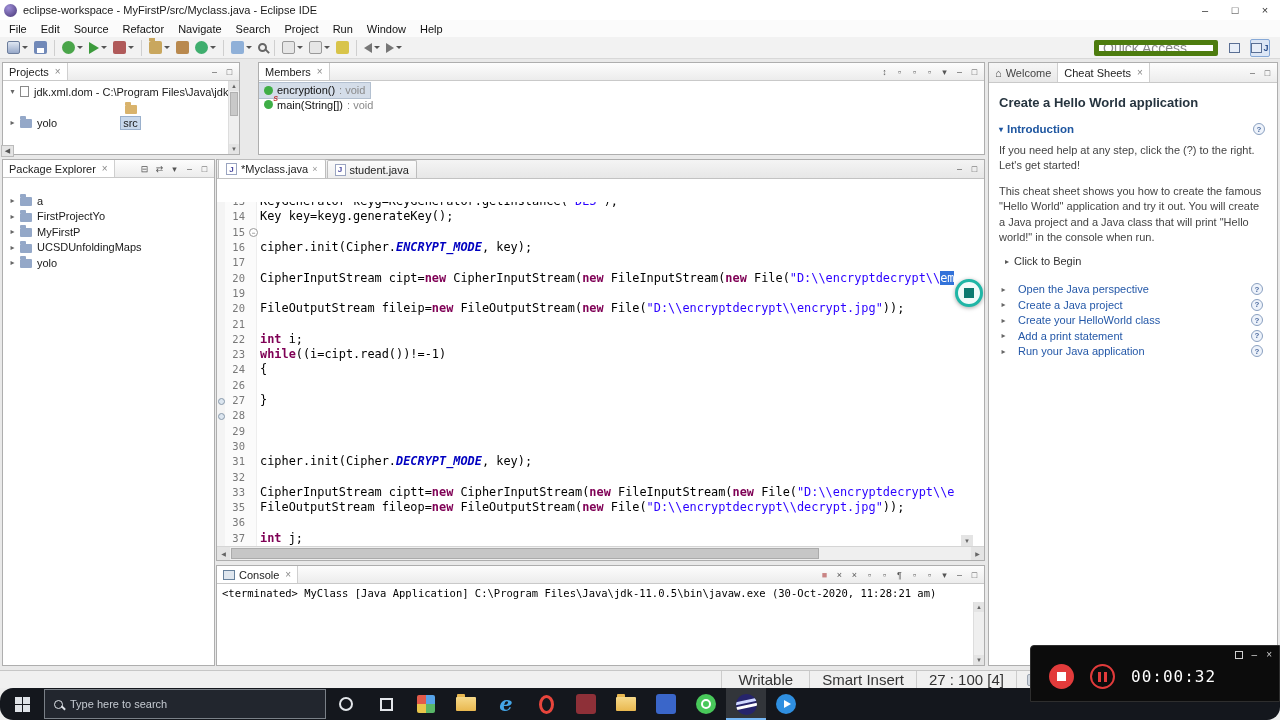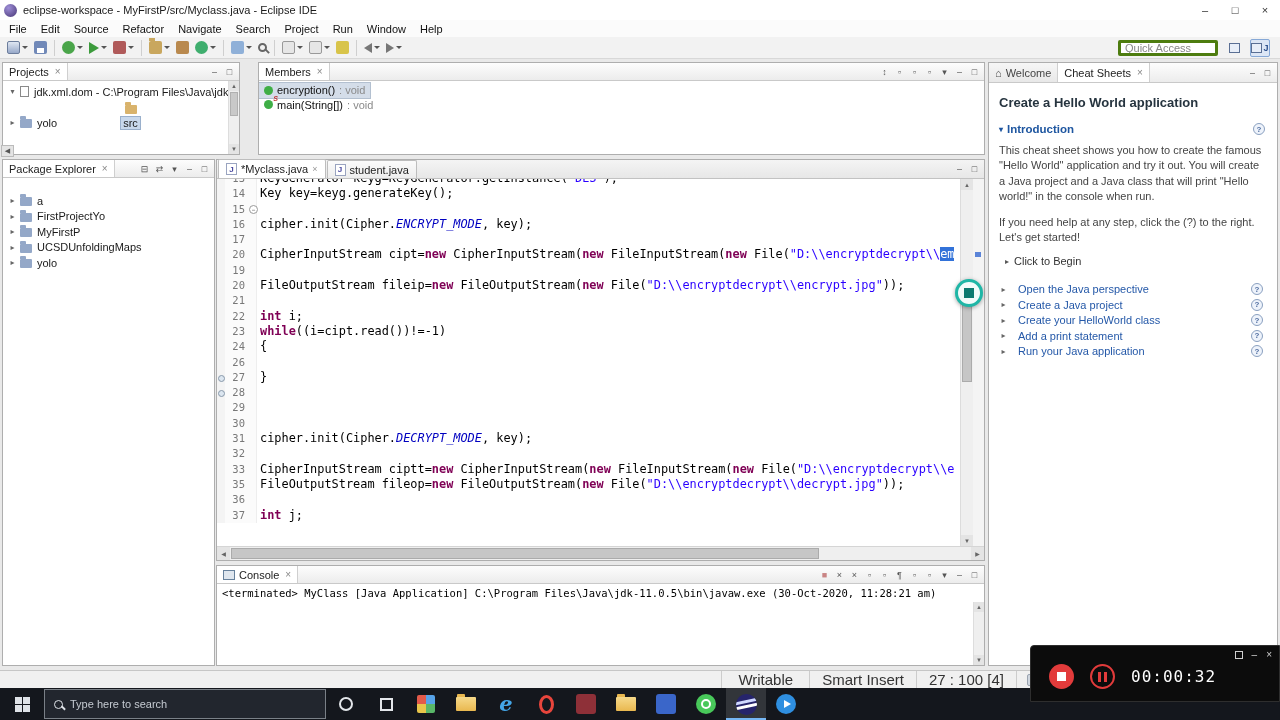--- a/index.html
+++ b/index.html
@@ -35,21 +35,21 @@
   .g-new-package { background:#b9894e; }
   .g-new-class { background:#3fae6e; border-radius:50%; }
   .g-task { background:#8fb0d8; }
   .g-search { background:none; border:2px solid #666; border-radius:50%; width:9px; height:9px; }
   .g-search::after { content:""; position:absolute; width:6px; height:2px; background:#666; transform:rotate(45deg); right:-5px; bottom:-2px; }
   .g-next-annotation, .g-prev-annotation { background:#e6e6e6; border:1px solid #999; }
   .g-last-edit { background:#d8c44a; }
   .g-back { background:none; border-radius:0; width:0; height:0; border-top:5px solid transparent; border-bottom:5px solid transparent; border-right:8px solid #777; }
   .g-forward { background:none; border-radius:0; width:0; height:0; border-top:5px solid transparent; border-bottom:5px solid transparent; border-left:8px solid #777; }
   .qa-wrap { margin-left:auto; display:flex; align-items:center; gap:6px; padding-right:6px; }
-  .quick-access { width:100px; height:16px; border:3px solid #4d7c0f; border-radius:2px; font-size:11px; padding:0 4px; color:#555; background:#fff; font-family:inherit; }
+  .quick-access { width:124px; height:16px; border:5px solid #4d7c0f; border-radius:2px; font-size:14px; padding:0 4px; color:#555; background:#fff; font-family:inherit; }
   .quick-access::placeholder { color:#888; }
   .persp { width:20px; height:18px; display:flex; align-items:center; justify-content:center; border:1px solid transparent; border-radius:2px; }
   .persp.active { background:#dce6f5; border-color:#86a8d6; }
   .persp-glyph { width:11px; height:10px; border:1px solid #5a6f94; background:#e8eef8; display:inline-block; }
   .persp-j { font-size:9px; font-weight:bold; color:#2b4f8c; margin-left:1px; }
 
   
   .workbench { position:absolute; top:59px; left:0; right:0; height:611px; background:#e9e9e9; }
   .panel { position:absolute; background:#ffffff; border:1px solid #aeaeae; overflow:hidden; }
   .viewbar { height:18px; background:linear-gradient(180deg,#fdfdfd,#ececec); border-bottom:1px solid #c9c9c9; display:flex; align-items:stretch; }
@@ -97,34 +97,34 @@
   
   .editor { position:absolute; left:216px; top:100px; width:769px; height:402px; background:#fff; border:1px solid #aeaeae; display:flex; flex-direction:column; }
   .edit-tabbar { height:19px; background:linear-gradient(#f4f4f4,#e7e7e7); border-bottom:1px solid #c2c2c2; display:flex; align-items:flex-end; padding-left:1px; flex:none; }
   .etabs { display:flex; align-items:flex-end; }
   .etab { height:18px; display:flex; align-items:center; gap:4px; padding:0 7px; font-size:11px; color:#222; border:1px solid #bdbdbd; border-bottom:none; border-radius:2px 2px 0 0; background:linear-gradient(#fbfbfb,#ededed); margin-right:1px; white-space:nowrap; }
   .etab.active { background:#fff; height:19px; }
   .jicon { width:11px; height:12px; background:#fff; border:1px solid #9aa4c0; font-size:8px; font-weight:bold; color:#4a4aa0; display:flex; align-items:center; justify-content:center; font-style:normal; }
   .etab-close { font-size:9px; color:#999; }
   .edit-tabbar .vicons { align-self:center; }
 
-  .edit-body { flex:1; display:flex; overflow:hidden; position:relative; }
+  .edit-body { flex:1; display:flex; overflow:hidden; position:relative;align-items:flex-end; }
   .code-area { flex:1; overflow:hidden; position:relative; }
   .lines { margin-top:-8px; }
   .cl { display:flex; height:15.3px; line-height:15.3px; font-family:"DejaVu Sans Mono", monospace; font-size:11.9px; }
   .cl .mk { width:8px; background:#f4f4f4; flex:none; position:relative; }
   .cl .mk.dot::after { content:""; position:absolute; left:1px; top:5px; width:5px; height:5px; border-radius:50%; border:1px solid #8899aa; background:#dce6f0; }
   .cl .ln { width:24px; flex:none; text-align:right; padding-right:4px; color:#787878; font-size:10.5px; background:#fbfbfb; }
   .cl .fd { width:8px; flex:none; background:#fbfbfb; border-right:1px solid #eee; position:relative; }
   .cl .fd.minus::after { content:"−"; position:absolute; left:0; top:3px; width:7px; height:7px; border:1px solid #9a9a9a; border-radius:50%; background:#fff; font-size:6px; line-height:7px; text-align:center; color:#555; }
   .cl .ct { padding-left:3px; white-space:pre; }
   .tk-p { color:#000; }
   .tk-k { color:#7f0055; font-weight:bold; }
   .tk-s { color:#2a00ff; }
-  .tk-f { color:#0000c0; font-style:italic; font-weight:normal;margin-top:20px; }
+  .tk-f { color:#0000c0; font-style:italic; font-weight:bold;margin-top:20px; }
   .tk-sel { background:#3272d9; color:#fff; }
 
   .vscroll { width:13px; flex:none; background:#efefef; border-left:1px solid #dcdcdc; position:relative; }
   .vs-up, .vs-down { position:absolute; left:0; right:0; height:11px; display:flex; align-items:center; justify-content:center; font-size:6px; color:#666; background:#e4e4e4; }
   .vs-up { top:0; } .vs-down { bottom:0; }
   .vs-thumb { position:absolute; left:1px; right:1px; top:115px; height:88px; background:#c6c6c6; border:1px solid #ababab; }
   .overview { width:11px; flex:none; background:#f4f4f4; position:relative; }
   .ov-mark { position:absolute; left:2px; width:6px; height:5px; }
 
   .hscroll { height:14px; border-top:1px solid #d5d5d5; background:#efefef; position:relative; flex:none; }
@@ -153,21 +153,21 @@
 
   
   .statusbar { position:absolute; top:670px; left:0; right:0; height:18px; background:#f0f0f0; border-top:1px solid #c6c6c6; display:flex; align-items:center; font-size:15px; color:#333; }
   .sb-spacer { flex:1; }
   .sb-cell { padding:0 12px; border-left:1px solid #ccc; height:100%; display:flex; align-items:center; justify-content:center; min-width:88px; white-space:nowrap; }
   .sb-icons { display:flex; gap:4px; padding:0 10px; border-left:1px solid #ccc; height:100%; align-items:center; }
   .sb-ic { width:12px; height:12px; background:#cfd6df; border:1px solid #9aa3b0; border-radius:2px; display:inline-block; }
   .sb-end { width:215px; height:100%; border-left:1px solid #ccc; }
 
   
-  .taskbar { position:absolute; top:688px; left:0; right:0; height:32px; background:#14171d; display:flex; align-items:center; z-index:5; }
+  .taskbar { position:absolute; top:688px; left:0; right:0; height:32px; background:#14171d; display:flex; align-items:center; z-index:5;border-radius:13px; }
   .tb-start { width:44px; height:32px; display:flex; align-items:center; justify-content:center; }
   .win-logo { display:grid; grid-template-columns:7px 7px; grid-template-rows:7px 7px; gap:1px; }
   .win-logo i { background:#dfe3e8; display:block; }
   .tb-search { width:282px; height:30px; margin:1px 0; background:#22262e; border:1px solid #7a8087; display:flex; align-items:center; gap:7px; padding:0 9px; }
   .search-glyph { width:9px; height:9px; border:1.5px solid #dfe3e8; border-radius:50%; position:relative; flex:none; }
   .search-glyph::after { content:""; position:absolute; width:5px; height:1.5px; background:#dfe3e8; transform:rotate(45deg); right:-4px; bottom:-1px; }
   .tb-search input { background:none; border:none; outline:none; color:#c5cad1; font-size:11px; width:100%; font-family:inherit; }
   .tb-search input::placeholder { color:#c5cad1; }
   .tb-slot { width:40px; height:32px; display:flex; align-items:center; justify-content:center; position:relative; }
   .tb-slot.active { background:rgba(255,255,255,.13); box-shadow:inset 0 -2px 0 #75b6f3; }
@@ -643,22 +643,22 @@
             <span class="vi vi-maximize">□</span>
           </div>
       </div>
       <div class="cheat-content">
         <div class="cs-title">Create a Hello World application</div>
         <div class="cs-sec">
           <span class="tri">▾</span>
           <span>Introduction</span>
           <span class="help-circle">?</span>
         </div>
+        <div class="cs-para">If you need help at any step, click the (?) to the right. Let's get started!</div>
         <div class="cs-para">This cheat sheet shows you how to create the famous "Hello World" application and try it out. You will create a Java project and a Java class that will print "Hello world!" in the console when run.</div>
-        <div class="cs-para">If you need help at any step, click the (?) to the right. Let's get started!</div>
         <div class="cs-begin">
           <span class="tri">▸</span>
           <span>Click to Begin</span>
         </div>
         <div>
             <div class="cs-step">
               <span class="chev">▸</span>
               <span class="slink">Open the Java perspective</span>
               <span class="help-circle">?</span>
             </div>

